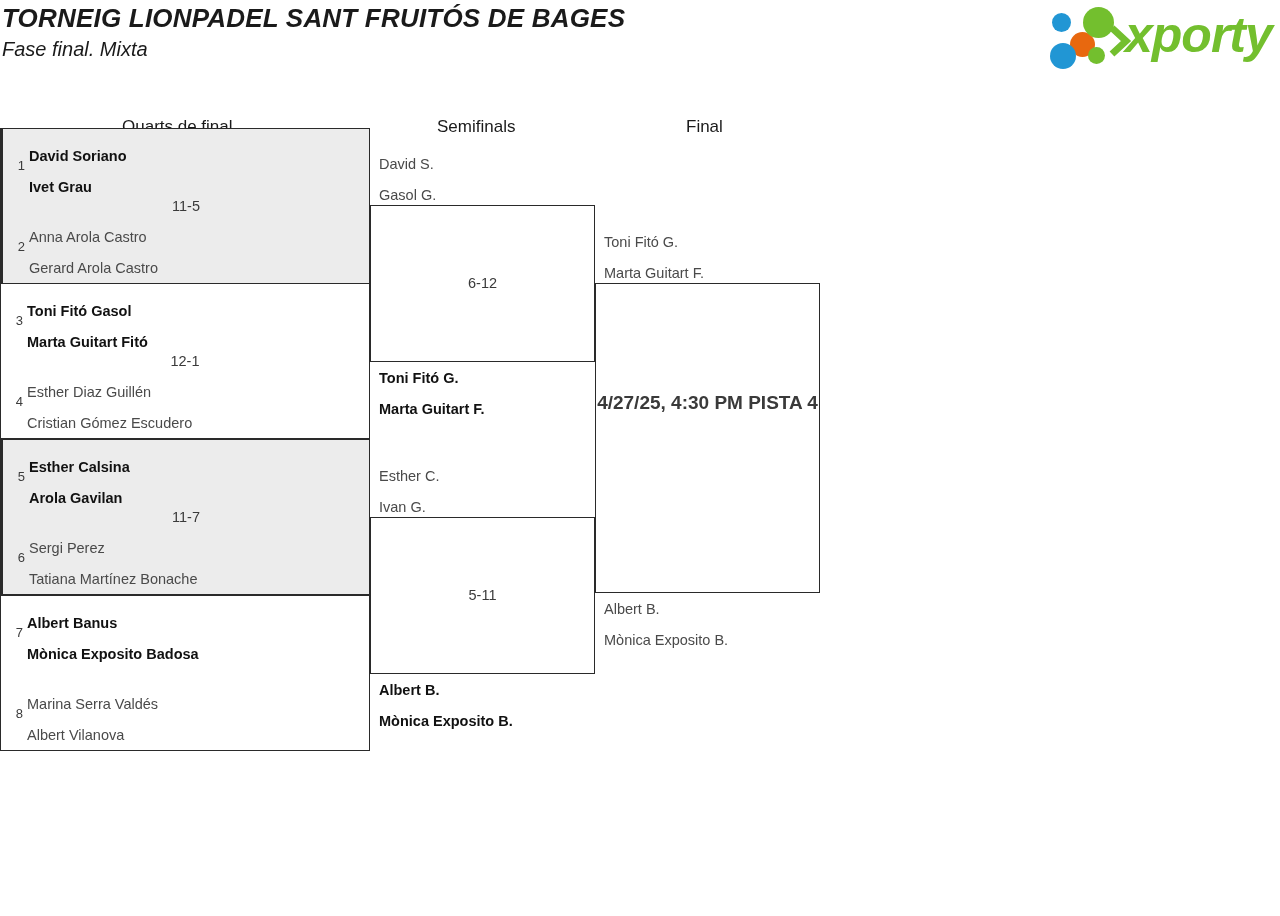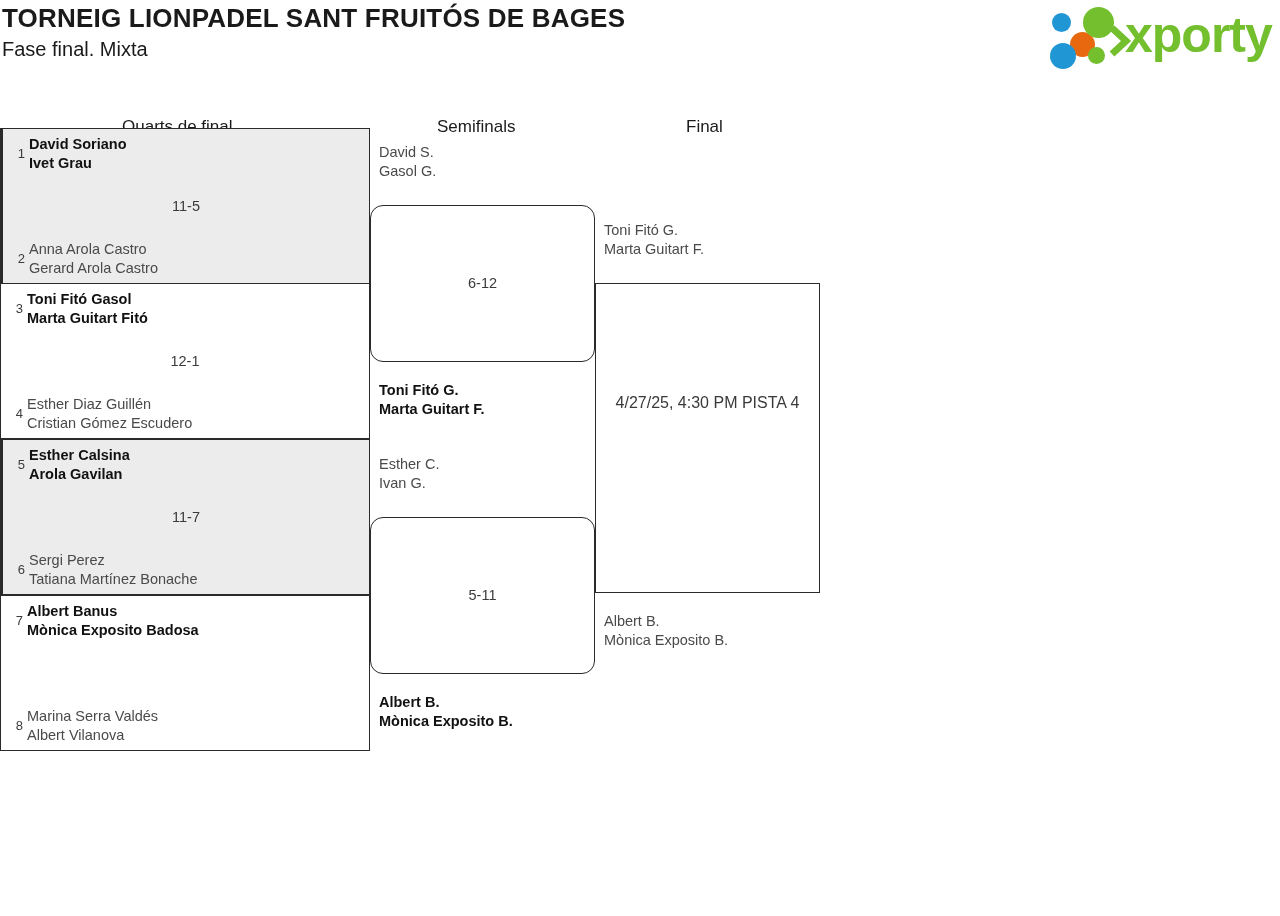--- a/index.html
+++ b/index.html
@@ -8,21 +8,21 @@
     width: 1280px; height: 916px;
     background: #ffffff;
     font-family: "Liberation Sans", sans-serif;
     color: #111111;
     overflow: hidden;
   }
 
   #root { position: relative; width: 1280px; height: 916px; }
 
   
-  .header { position: absolute; left: 0; top: 0; width: 1280px; height: 78px; }
+  .header { position: absolute; left: 0; top: 0; width: 1280px; height: 78px; font-style: italic; }
   .title-block { position: absolute; left: 2px; top: 2px; }
   .title-line1 {
     font-size: 26px; font-weight: 700; letter-spacing: .2px;
     line-height: 32px; color: #1a1a1a; white-space: nowrap;
   }
   .title-line2 {
     font-size: 20px; font-weight: 400; line-height: 30px; color: #1a1a1a;
   }
 
   .logo { position: absolute; left: 1050px; top: 4px; width: 228px; height: 64px; }
@@ -61,45 +61,45 @@
     position: absolute; left: 0; right: 0;
     display: flex; align-items: center;
   }
   .seed {
     width: 26px; flex: 0 0 26px; text-align: right;
     font-size: 13px; color: #3c3c3c; padding-right: 4px;
     line-height: 14px;
   }
   .names { font-size: 14.5px; line-height: 18.5px; color: #4a4a4a; }
   .names.win { color: #111111; font-weight: 700; }
-  .names .ln { display: block; white-space: nowrap; }
+  .names .ln { display: block; white-space: nowrap; margin-top: 12px; }
 
   .score {
     position: absolute; left: 0; right: 0; text-align: center;
     font-size: 14.5px; color: #3a3a3a; line-height: 18px;
   }
   .sched {
     position: absolute; left: 0; right: 0; text-align: center;
-    font-size: 16px; color: #3a3a3a; line-height: 18px;
+    font-size: 19px; color: #3a3a3a; line-height: 18px; font-weight: bold;
   }
 
   
   .qf { left: 0px; width: 370px; height: 156px; }
   .qf .team-top { top: 6px; }
   .qf .team-bot { bottom: 6px; }
   .qf .score { top: 68px; }
   .qf1 { top: 128px; }
   .qf2 { top: 283px; }
   .qf3 { top: 439px; }
   .qf4 { top: 595px; }
   
   .qf.shaded { border-left: 3px solid #2a2a2a; }
 
   
-  .sf { left: 370px; width: 225px; height: 157px; border-radius: 13px; }
+  .sf { left: 370px; width: 225px; height: 157px; }
   .sf .team-top { top: -63px; }
   .sf .team-bot { bottom: -57px; }
   .sf .score { top: 68px; }
   .sf .names { padding-left: 8px; }
   .sf1 { top: 205px; }
   .sf2 { top: 517px; }
 
   
   .fin { left: 595px; width: 225px; height: 310px; }
   .fin .team-top { top: -63px; }

